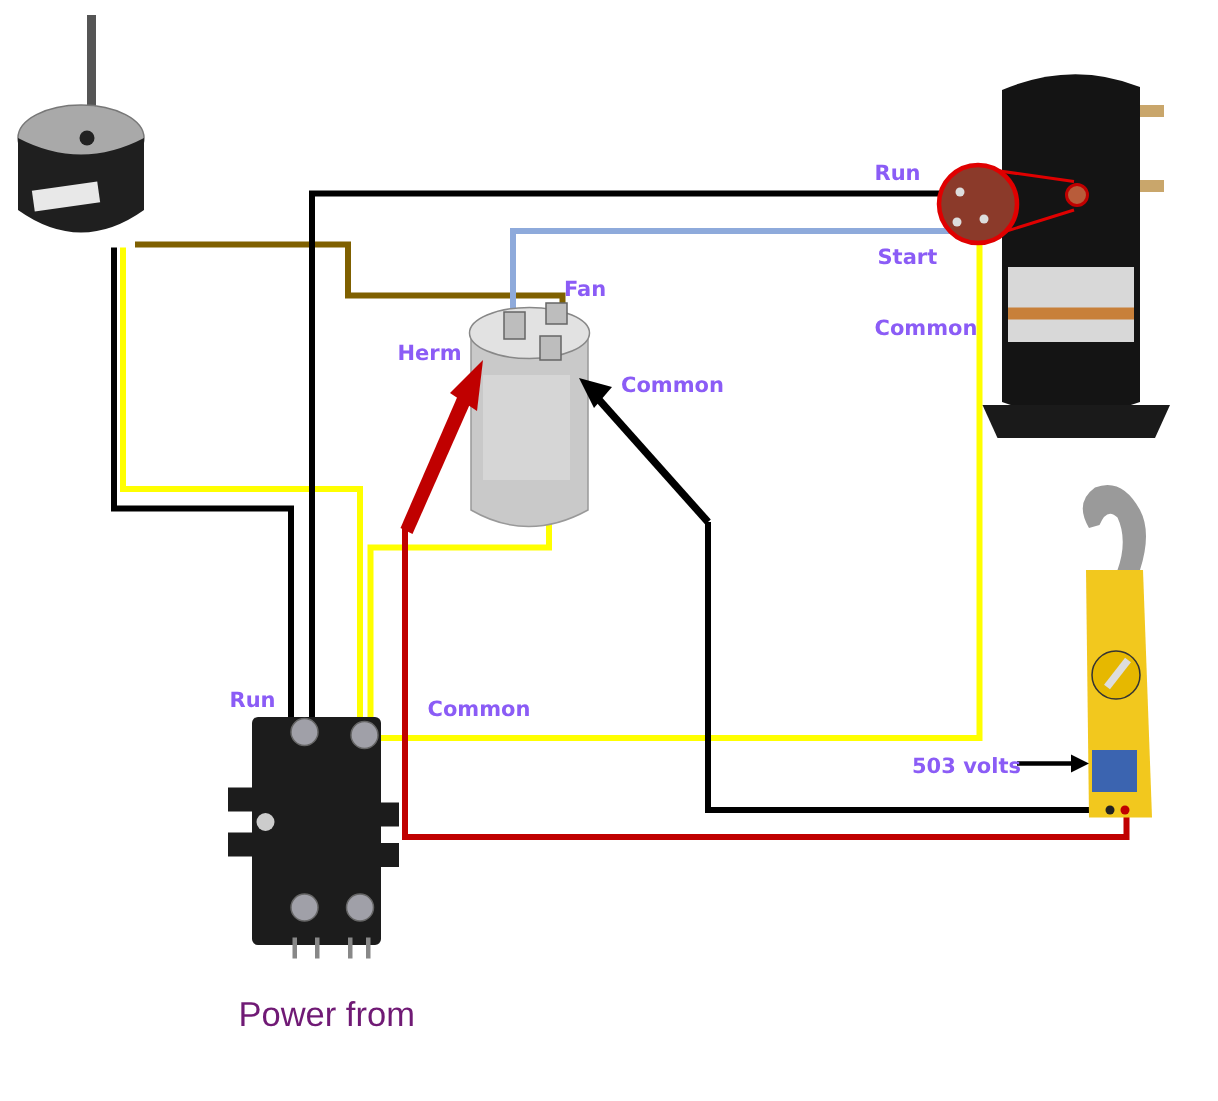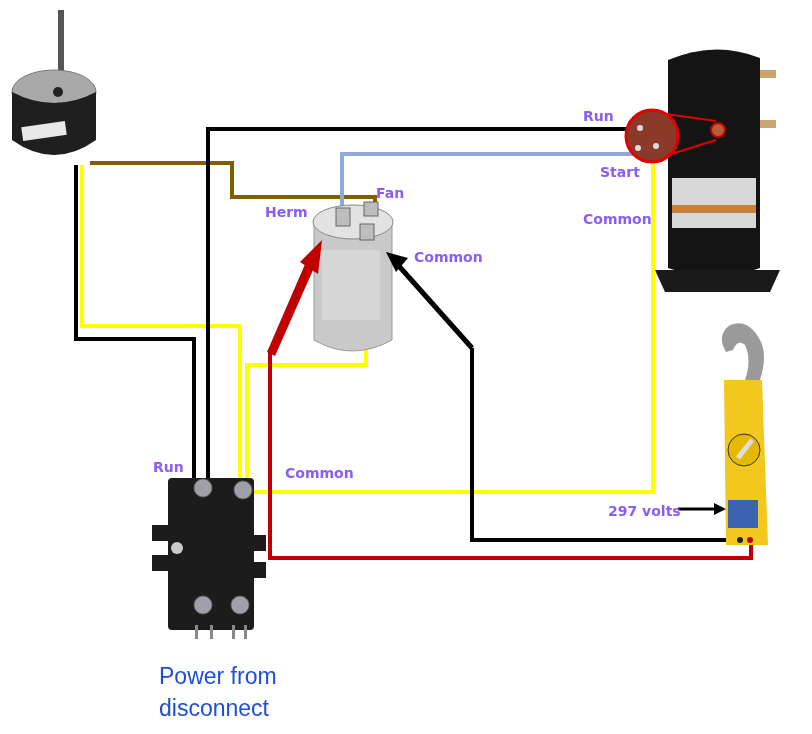--- a/index.html
+++ b/index.html
@@ -1,19 +1,19 @@
 <!DOCTYPE html>
 <html><head>
 <meta charset="utf-8">
 <style>
   html, body { margin: 0; padding: 0; background: #ffffff; }
   body { width: 812px; height: 734px; position: relative; overflow: hidden; font-family: "DejaVu Sans", sans-serif; }
   svg.diagram { position: absolute; left: 0; top: 0; }
   .lbl { position: absolute; font-family: "DejaVu Sans", sans-serif; font-weight: bold; font-size: 14px; color: #8b5cf6; white-space: nowrap; }
-  .caption { position: absolute; font-family: "Liberation Sans", sans-serif; font-size: 23px; color: #1d4ed8; line-height: 32px; }
+  .caption { position: absolute; font-family: "Liberation Sans", sans-serif; font-size: 23px; color: #701a75; line-height: 32px; }
 </style>
 </head>
 <body>
 
 <svg class="diagram" width="812" height="734" viewBox="0 0 812 734">
 
   <g>
     <rect x="58" y="10" width="6" height="80" fill="#555"></rect>
     <ellipse cx="54" cy="92" rx="42" ry="22" fill="#a9a9a9" stroke="#777"></ellipse>
     <path d="M12 92 L12 140 Q54 170 96 140 L96 92 Q54 114 12 92 Z" fill="#1f1f1f"></path>
@@ -93,25 +93,24 @@
     <rect x="728" y="500" width="30" height="28" fill="#3b64b0"></rect>
     <circle cx="740" cy="540" r="3" fill="#222"></circle>
     <circle cx="750" cy="540" r="3" fill="#c00000"></circle>
   </g>
 
   <line x1="678" y1="509" x2="716" y2="509" stroke="#000" stroke-width="3"></line>
   <polygon points="726,509 714,503 714,515" fill="#000"></polygon>
 </svg>
 
 <div class="lbl" style="left:376px;top:185px;">Fan</div>
-<div class="lbl" style="left:265px;top:204px;">Herm</div>
+<div class="lbl" style="left:265px;top:228px;">Herm</div>
 <div class="lbl" style="left:414px;top:249px;">Common</div>
 <div class="lbl" style="left:583px;top:108px;">Run</div>
-<div class="lbl" style="left:600px;top:164px;">Start</div>
+<div class="lbl" style="left:585px;top:164px;">Start</div>
 <div class="lbl" style="left:583px;top:211px;">Common</div>
 <div class="lbl" style="left:153px;top:459px;">Run</div>
 <div class="lbl" style="left:285px;top:465px;">Common</div>
-<div class="lbl" style="left:608px;top:503px;">297 volts</div>
+<div class="lbl" style="left:608px;top:503px;">503 volts</div>
 
 <div class="caption" style="left:159px;top:660px;">
   <div>Power from</div>
-  <div>disconnect</div>
 </div>
 
 </body></html>

